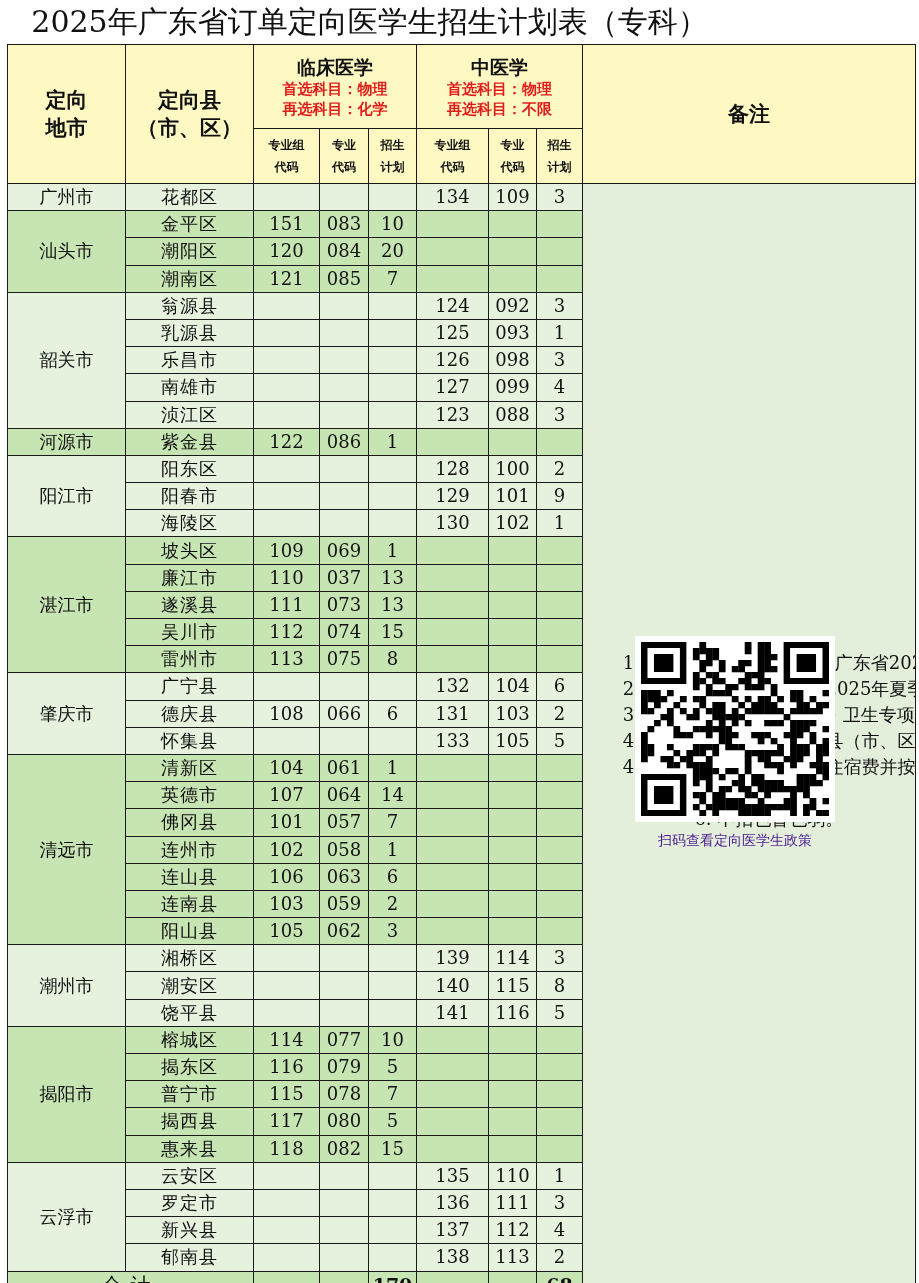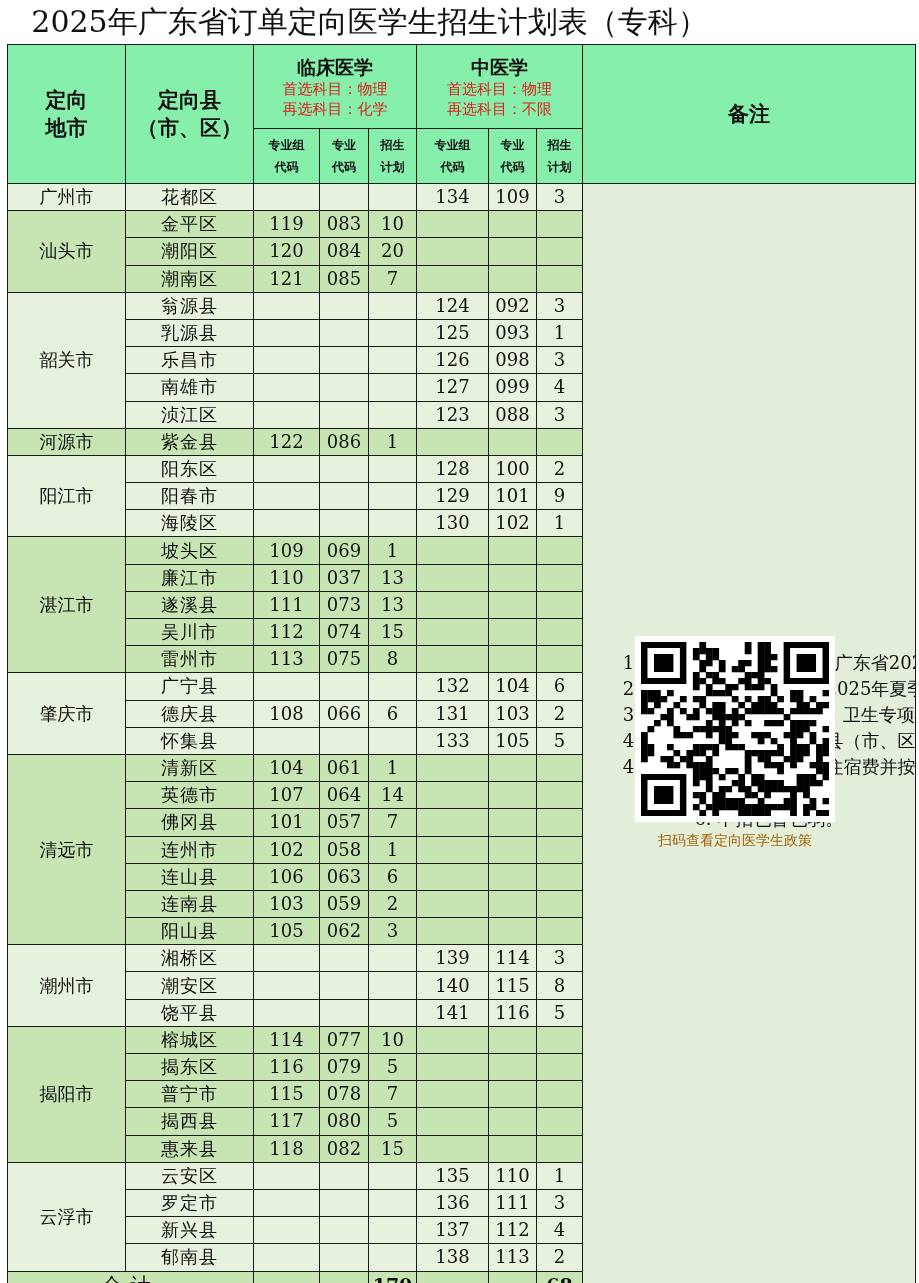--- a/index.html
+++ b/index.html
@@ -4,38 +4,38 @@
 <style>
   html, body { margin:0; padding:0; background:#ffffff; }
   body { width:919px; height:1283px; position:relative; overflow:hidden;
          font-family:"DejaVu Serif","Liberation Serif",serif; color:#111; }
   .title { position:absolute; left:0; top:0; width:739px; height:44px;
            text-align:center; font-size:30px; line-height:44px; letter-spacing:0px; color:#111; }
   table.plan { position:absolute; left:7px; top:44px; width:908px; border-collapse:collapse;
                table-layout:fixed; }
   table.plan td, table.plan th { border:1.3px solid #1a1a1a; padding:0; text-align:center;
                vertical-align:middle; overflow:hidden; white-space:nowrap; }
-  th { background:#86efac; font-weight:bold; font-family:"DejaVu Sans","Liberation Sans",sans-serif; }
+  th { background:#fef9c3; font-weight:bold; font-family:"DejaVu Sans","Liberation Sans",sans-serif; }
   th.big { font-size:21px; line-height:28px; }
   th.major { font-size:19px; line-height:24px; padding-top:4px; }
-  .req { color:#e21b1b; font-size:15px; line-height:20px; font-weight:normal; display:block; }
+  .req { color:#e21b1b; font-size:15px; line-height:20px; font-weight:bold; display:block; }
   th.sub { font-size:12px; line-height:22px; height:54px; }
   tr.body td { height:26.2px; font-size:18px; line-height:26px; }
   td.city { font-size:20px;margin-left:45px; }
   td.county { text-align:left; padding-left:28px; font-size:19px; letter-spacing:1px; }
   .lt { background:#e7f2de; }
   .dk { background:#c7e4b3; }
   td.notes { background:#e3efda; vertical-align:top; white-space:normal; text-align:left;
              padding:2px 4px 0 6px; font-size:14.2px; line-height:21.2px; position:relative; }
   .note-p { text-indent:2.2em; margin:0; }
   tr.total td { background:#c7e4b3; height:27px; font-size:19px; }
   tr.total td.sum { font-weight:bold; font-size:19px; }
   .qr-wrap { position:absolute; left:52px; top:452px; width:210px; }
   .qr { width:200px; height:186px; background:#fff; padding:6px; box-sizing:border-box; }
-  .qr-caption { color:#a16207; font-size:14px; text-align:center; margin-top:5px;
+  .qr-caption { color:#4c1d95; font-size:14px; text-align:center; margin-top:5px;
                 font-family:"DejaVu Sans","Liberation Sans",sans-serif; width:200px; }
 </style>
 </head>
 <body>
 
 <div class="title">2025年广东省订单定向医学生招生计划表（专科）</div>
 
 <table class="plan">
   <colgroup>
     <col style="width:118px">
@@ -456,21 +456,21 @@
                 <rect x="6.482758620689655" y="149.10344827586206" width="32.41379310344827" height="32.41379310344827" fill="#fff"></rect>
                 <rect x="12.96551724137931" y="155.58620689655172" width="19.448275862068964" height="19.448275862068964" fill="#000"></rect>
               </svg></div>
             <div class="qr-caption">扫码查看定向医学生政策</div>
           </div>
         </td>
       </tr>
       <tr class="body">
         <td class="city dk" rowspan="3">汕头市</td>
         <td class="county dk">金平区</td>
-        <td class="dk">119</td>
+        <td class="dk">151</td>
         <td class="dk">083</td>
         <td class="dk">10</td>
         <td class="dk"></td>
         <td class="dk"></td>
         <td class="dk"></td>
       </tr>
       <tr class="body">
         <td class="county dk">潮阳区</td>
         <td class="dk">120</td>
         <td class="dk">084</td>

